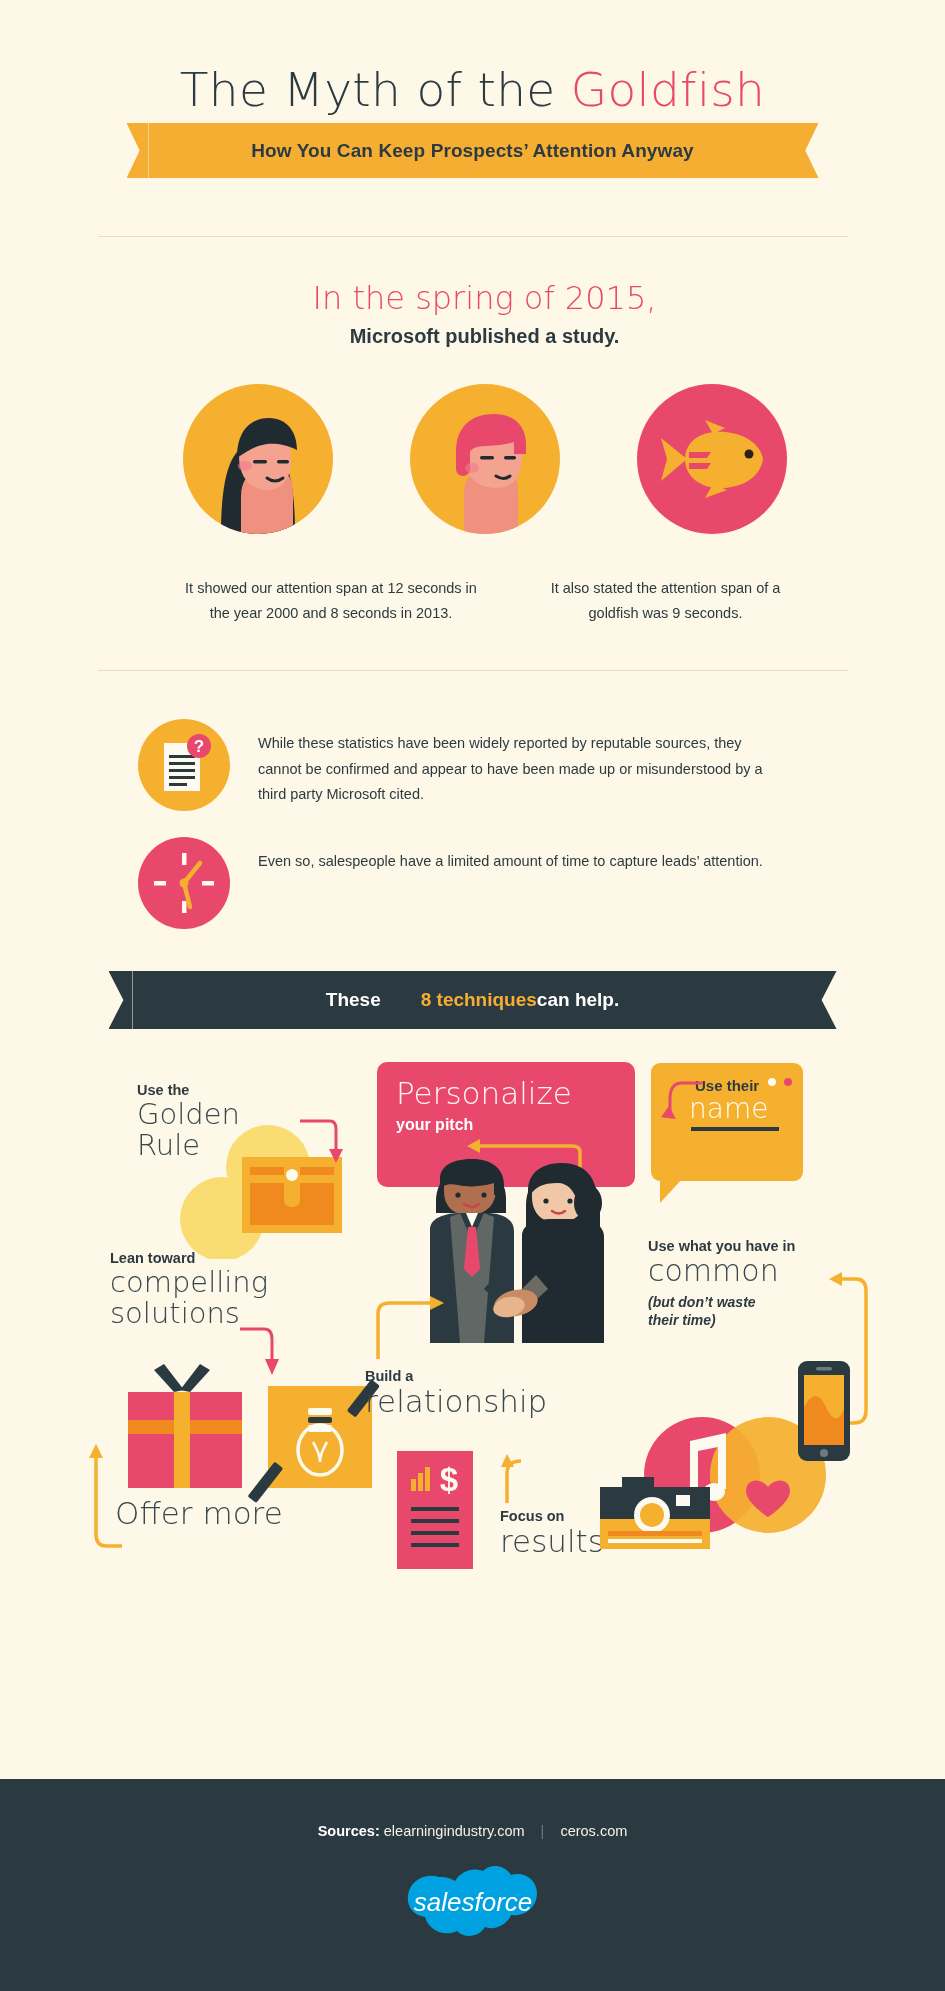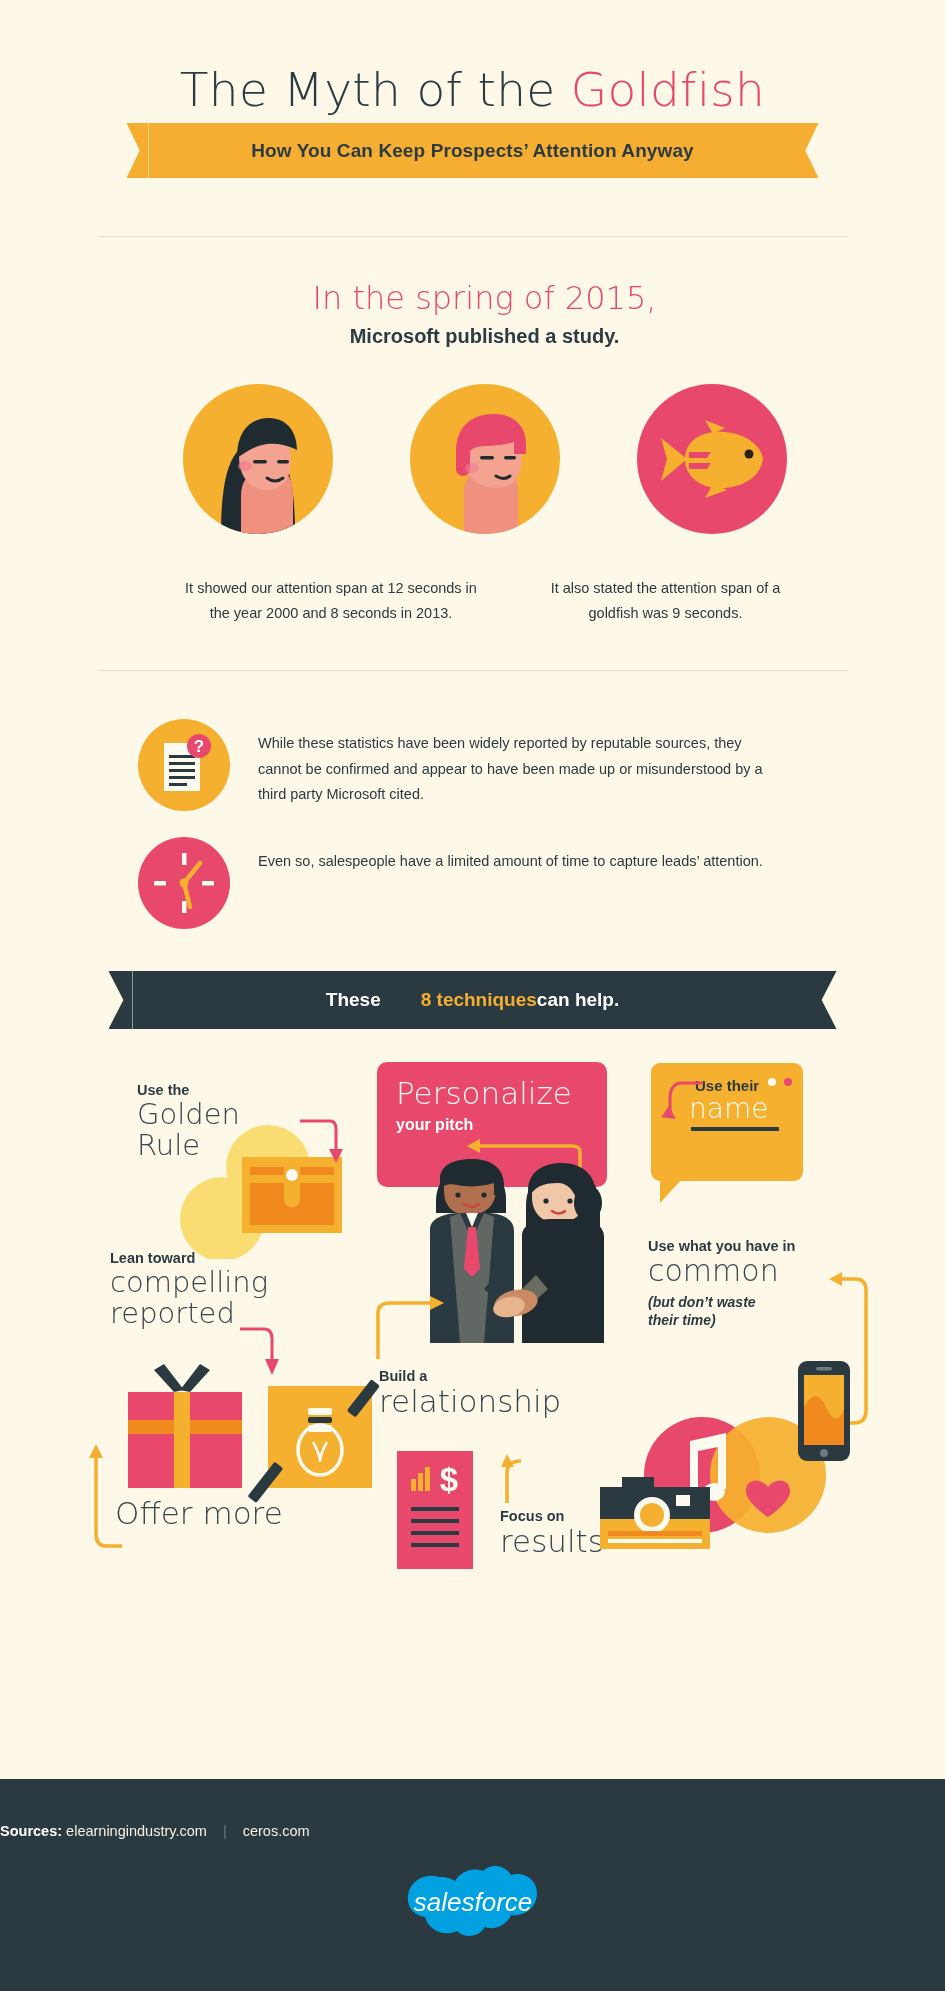--- a/index.html
+++ b/index.html
@@ -162,21 +162,21 @@
     font-size: 14px; font-weight: bold; font-style: italic; color: #2c3b42; line-height: 1.3;
   }
   .abs { position: absolute; }
 
   
   .footer {
     position: absolute;
     left: 0; bottom: 0;
     width: 945px; height: 212px;
     background: #2b3a41;
-    text-align: left;
+    text-align: center;
   }
   .footer .src {
     padding-top: 44px;
     color: #f4f1e6;
     font-size: 14.5px;
   }
   .footer .src b { color: #ffffff; }
   .footer .src .sep { color: #6d7b82; margin: 0 12px; }
   .footer .logo { margin-top: 20px; display: flex; justify-content: center; }
 </style>
@@ -313,21 +313,21 @@
         <rect x="124" y="52" width="16" height="46" rx="7" fill="#f5b02f"></rect>
         <circle cx="132" cy="66" r="6" fill="#fdfaf0"></circle>
       </svg>
     </div>
 
     <svg class="abs" style="left:296px; top:64px;" width="60" height="60" viewBox="0 0 60 60">
       <path d="M4 8 H34 Q40 8 40 16 V40" stroke="#e8486b" stroke-width="3" fill="none"></path>
       <path d="M33 36 L40 50 L47 36 Z" fill="#e8486b"></path>
     </svg>
 
-    <div class="abs" style="left:377px; top:13px; width:230px; height:125px; background:#e8486b; border-radius:10px;">
+    <div class="abs" style="left:377px; top:13px; width:258px; height:125px; background:#e8486b; border-radius:10px;">
       <div style="padding:16px 0 0 19px;">
         <div style="font-size:31px;color:#fdfaf0;font-weight:300;font-family:'DejaVu Sans',sans-serif;font-stretch:condensed;line-height:1;">Personalize</div>
         <div style="font-size:16px;color:#ffffff;font-weight:bold;margin-top:7px;">your pitch</div>
       </div>
       <div style="position:absolute;left:86px;bottom:-16px;width:0;height:0;border-left:0 solid transparent;border-right:24px solid transparent;border-top:18px solid #e8486b;"></div>
     </div>
     <svg class="abs" style="left:460px; top:85px;" width="130" height="60" viewBox="0 0 130 60">
       <path d="M120 50 V18 Q120 12 112 12 H16" stroke="#f5b02f" stroke-width="3.5" fill="none"></path>
       <path d="M20 5 L7 12 L20 19 Z" fill="#f5b02f"></path>
     </svg>
@@ -345,21 +345,21 @@
       <div style="position:absolute;left:9px;bottom:-22px;width:0;height:0;border-right:22px solid transparent;border-top:24px solid #f5b02f;"></div>
     </div>
     <svg class="abs" style="left:660px; top:28px;" width="50" height="55" viewBox="0 0 50 55">
       <path d="M42 6 H22 Q10 6 10 22 V36" stroke="#e8486b" stroke-width="3" fill="none"></path>
       <path d="M3 32 L10 45 L17 32 Z" fill="#e8486b" transform="rotate(-55 10 38)"></path>
     </svg>
 
     <div class="abs" style="left:110px; top:200px;">
       <div class="lbl-sm">Lean toward</div>
       <div class="lbl-lg" style="white-space:pre-line;"><span>compelling
-reported</span></div>
+solutions</span></div>
     </div>
     <svg class="abs" style="left:238px; top:272px;" width="60" height="65" viewBox="0 0 60 65">
       <path d="M2 8 H26 Q34 8 34 18 V42" stroke="#e8486b" stroke-width="3" fill="none"></path>
       <path d="M27 38 L34 54 L41 38 Z" fill="#e8486b"></path>
     </svg>
 
     <div class="abs" style="left:110px; top:315px;">
       <svg width="300" height="140" viewBox="0 0 300 140">
 
         <rect x="18" y="28" width="114" height="96" fill="#e8486b"></rect>
@@ -414,21 +414,21 @@
         <path d="M86 118 L108 140 L96 152 L74 132 Z" fill="#2b3a41"></path>
         <path d="M126 118 L104 140 L116 152 L138 132 Z" fill="#6b6b62"></path>
         <ellipse cx="106" cy="146" rx="22" ry="13" fill="#c98b63" transform="rotate(-12 106 146)"></ellipse>
         <ellipse cx="99" cy="150" rx="16" ry="10" fill="#e8b48d" transform="rotate(-12 99 150)"></ellipse>
       </svg>
     </div>
     <svg class="abs" style="left:372px; top:238px;" width="90" height="80" viewBox="0 0 90 80">
       <path d="M6 72 V26 Q6 16 18 16 H62" stroke="#f5b02f" stroke-width="3.5" fill="none"></path>
       <path d="M58 9 L72 16 L58 23 Z" fill="#f5b02f"></path>
     </svg>
-    <div class="abs" style="left:379px; top:318px;">
+    <div class="abs" style="left:365px; top:318px;">
       <div class="lbl-sm">Build a</div>
       <div class="lbl-lg" style="font-size:31px;">relationship</div>
     </div>
 
     <div class="abs" style="left:397px; top:402px;">
       <svg width="92" height="118" viewBox="0 0 92 118">
         <rect x="0" y="0" width="76" height="118" fill="#e8486b"></rect>
         <rect x="14" y="28" width="5" height="12" fill="#f5b02f"></rect>
         <rect x="21" y="22" width="5" height="18" fill="#f5b02f"></rect>
         <rect x="28" y="16" width="5" height="24" fill="#f5b02f"></rect>

